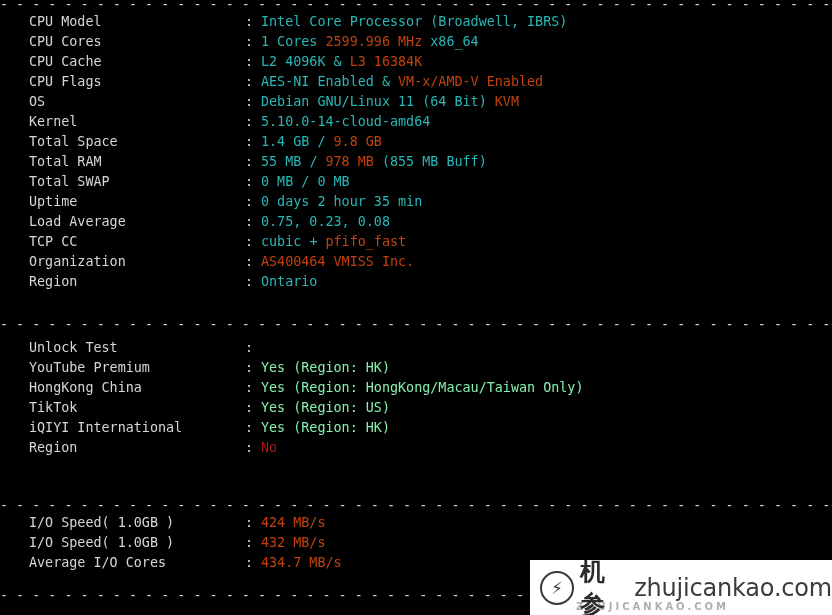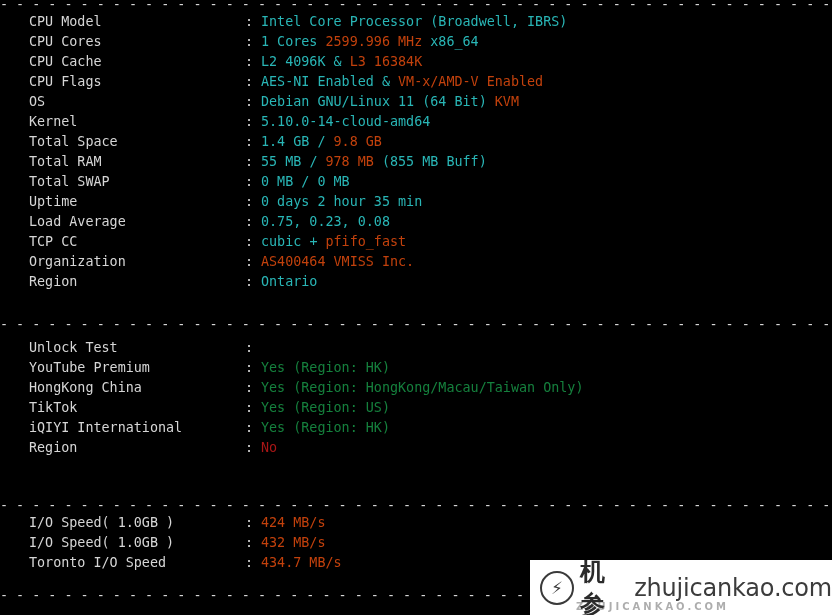--- a/index.html
+++ b/index.html
@@ -59,21 +59,21 @@
     box-sizing: border-box;
     color: #d6d6d6;
   }
   .colon {
     display: inline-block;
     width: 16px;
     color: #d6d6d6;
   }
   .c-cyan   { color: #29b6b6; }
   .c-yellow { color: #c2410c; }
-  .c-green  { color: #15803d; }
+  .c-green  { color: #86efac; }
   .c-red    { color: #a81616; }
 
   
   .wm {
     position: absolute;
     z-index: 3;
     pointer-events: none;
     display: flex;
     flex-direction: column;
     align-items: flex-start;
@@ -261,21 +261,21 @@
       <div class="row"><span class="label">YouTube Premium</span><span class="colon">:</span><span><span class="c-green">Yes (Region: HK)</span></span></div>
       <div class="row"><span class="label">HongKong China</span><span class="colon">:</span><span><span class="c-green">Yes (Region: HongKong/Macau/Taiwan Only)</span></span></div>
       <div class="row"><span class="label">TikTok</span><span class="colon">:</span><span><span class="c-green">Yes (Region: US)</span></span></div>
       <div class="row"><span class="label">iQIYI International</span><span class="colon">:</span><span><span class="c-green">Yes (Region: HK)</span></span></div>
       <div class="row"><span class="label">Region</span><span class="colon">:</span><span><span class="c-red">No</span></span></div>
     </div>
     <div class="sep" style="top: 496px;">- - - - - - - - - - - - - - - - - - - - - - - - - - - - - - - - - - - - - - - - - - - - - - - - - - - - - - - - - - - - - - - - - - - - - - - - - - - - - - - - - - - - - - - - - - - - - - - -</div>
     <div class="rows" style="top: 513px;">
       <div class="row"><span class="label">I/O Speed( 1.0GB )</span><span class="colon">:</span><span><span class="c-yellow">424 MB/s</span></span></div>
       <div class="row"><span class="label">I/O Speed( 1.0GB )</span><span class="colon">:</span><span><span class="c-yellow">432 MB/s</span></span></div>
-      <div class="row"><span class="label">Toronto I/O Speed</span><span class="colon">:</span><span><span class="c-yellow">434.7 MB/s</span></span></div>
+      <div class="row"><span class="label">Average I/O Cores</span><span class="colon">:</span><span><span class="c-yellow">434.7 MB/s</span></span></div>
     </div>
     <div class="sep" style="top: 586px;">- - - - - - - - - - - - - - - - - - - - - - - - - - - - - - - - - - - - - - - - - - - - - - - - - - - - - - - - - - - - - - - - - - - - - - - - - - - - - - - - - - - - - - - - - - - - - - - -</div>
   </div>
 
 <div id="badge">
   <span class="b-logo"></span>
   <span class="b-cn">主机参考</span>
   <span class="b-url">zhujicankao.com</span>
   <span class="b-ghost">ZHUJICANKAO.COM</span>
 </div>

